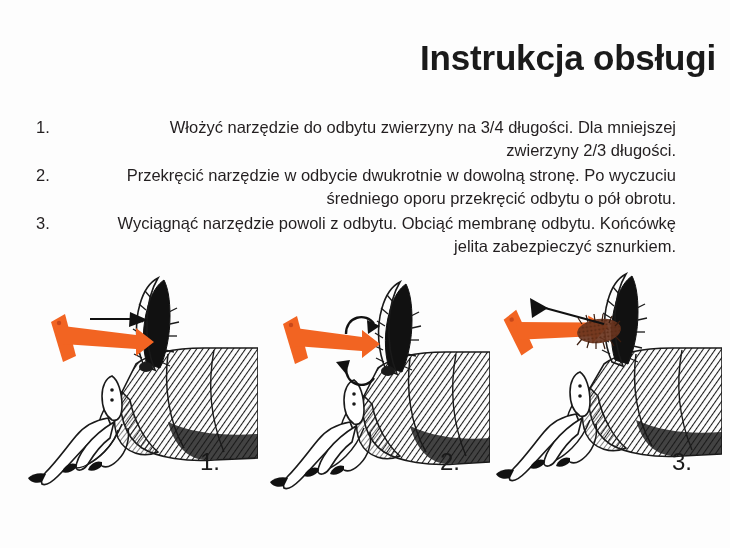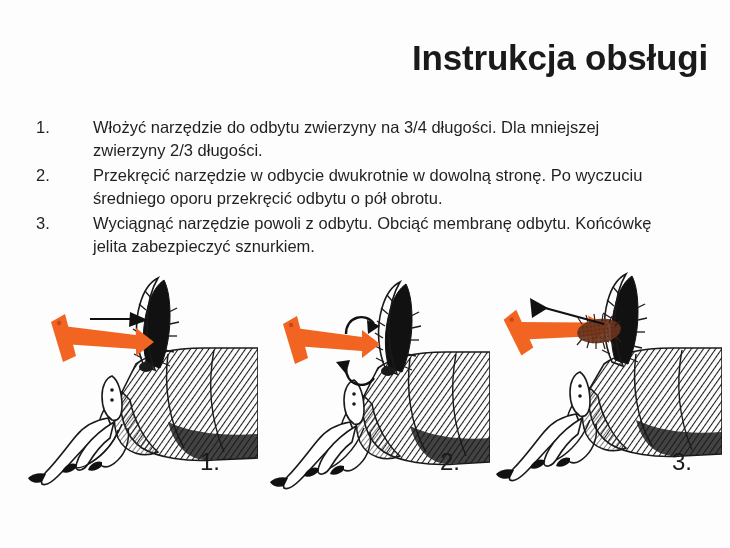--- a/index.html
+++ b/index.html
@@ -12,21 +12,21 @@
     height: 548px;
     position: relative;
     overflow: hidden;
     font-family: "Liberation Sans", sans-serif;
     background: #fdfdfd;
     color: #231f20;
   }
 
   #page-title {
     position: absolute;
-    right: 22px;
+    right: 14px;
     top: 38px;
     font-size: 35px;
     font-weight: bold;
     letter-spacing: -0.2px;
     color: #1a1a1a;
     white-space: nowrap;
   }
 
   #instructions {
     position: absolute;
@@ -44,20 +44,21 @@
     flex: 0 0 57px;
     font-size: 16.5px;
     line-height: 23px;
     color: #231f20;
   }
   .instr-text {
     flex: 1 1 auto;
     font-size: 16.5px;
     line-height: 23px;
     color: #231f20;
+    text-align: right;
   }
 
   #figures {
     position: absolute;
     left: 0;
     top: 272px;
     width: 730px;
     height: 230px;
   }
   .figure {

